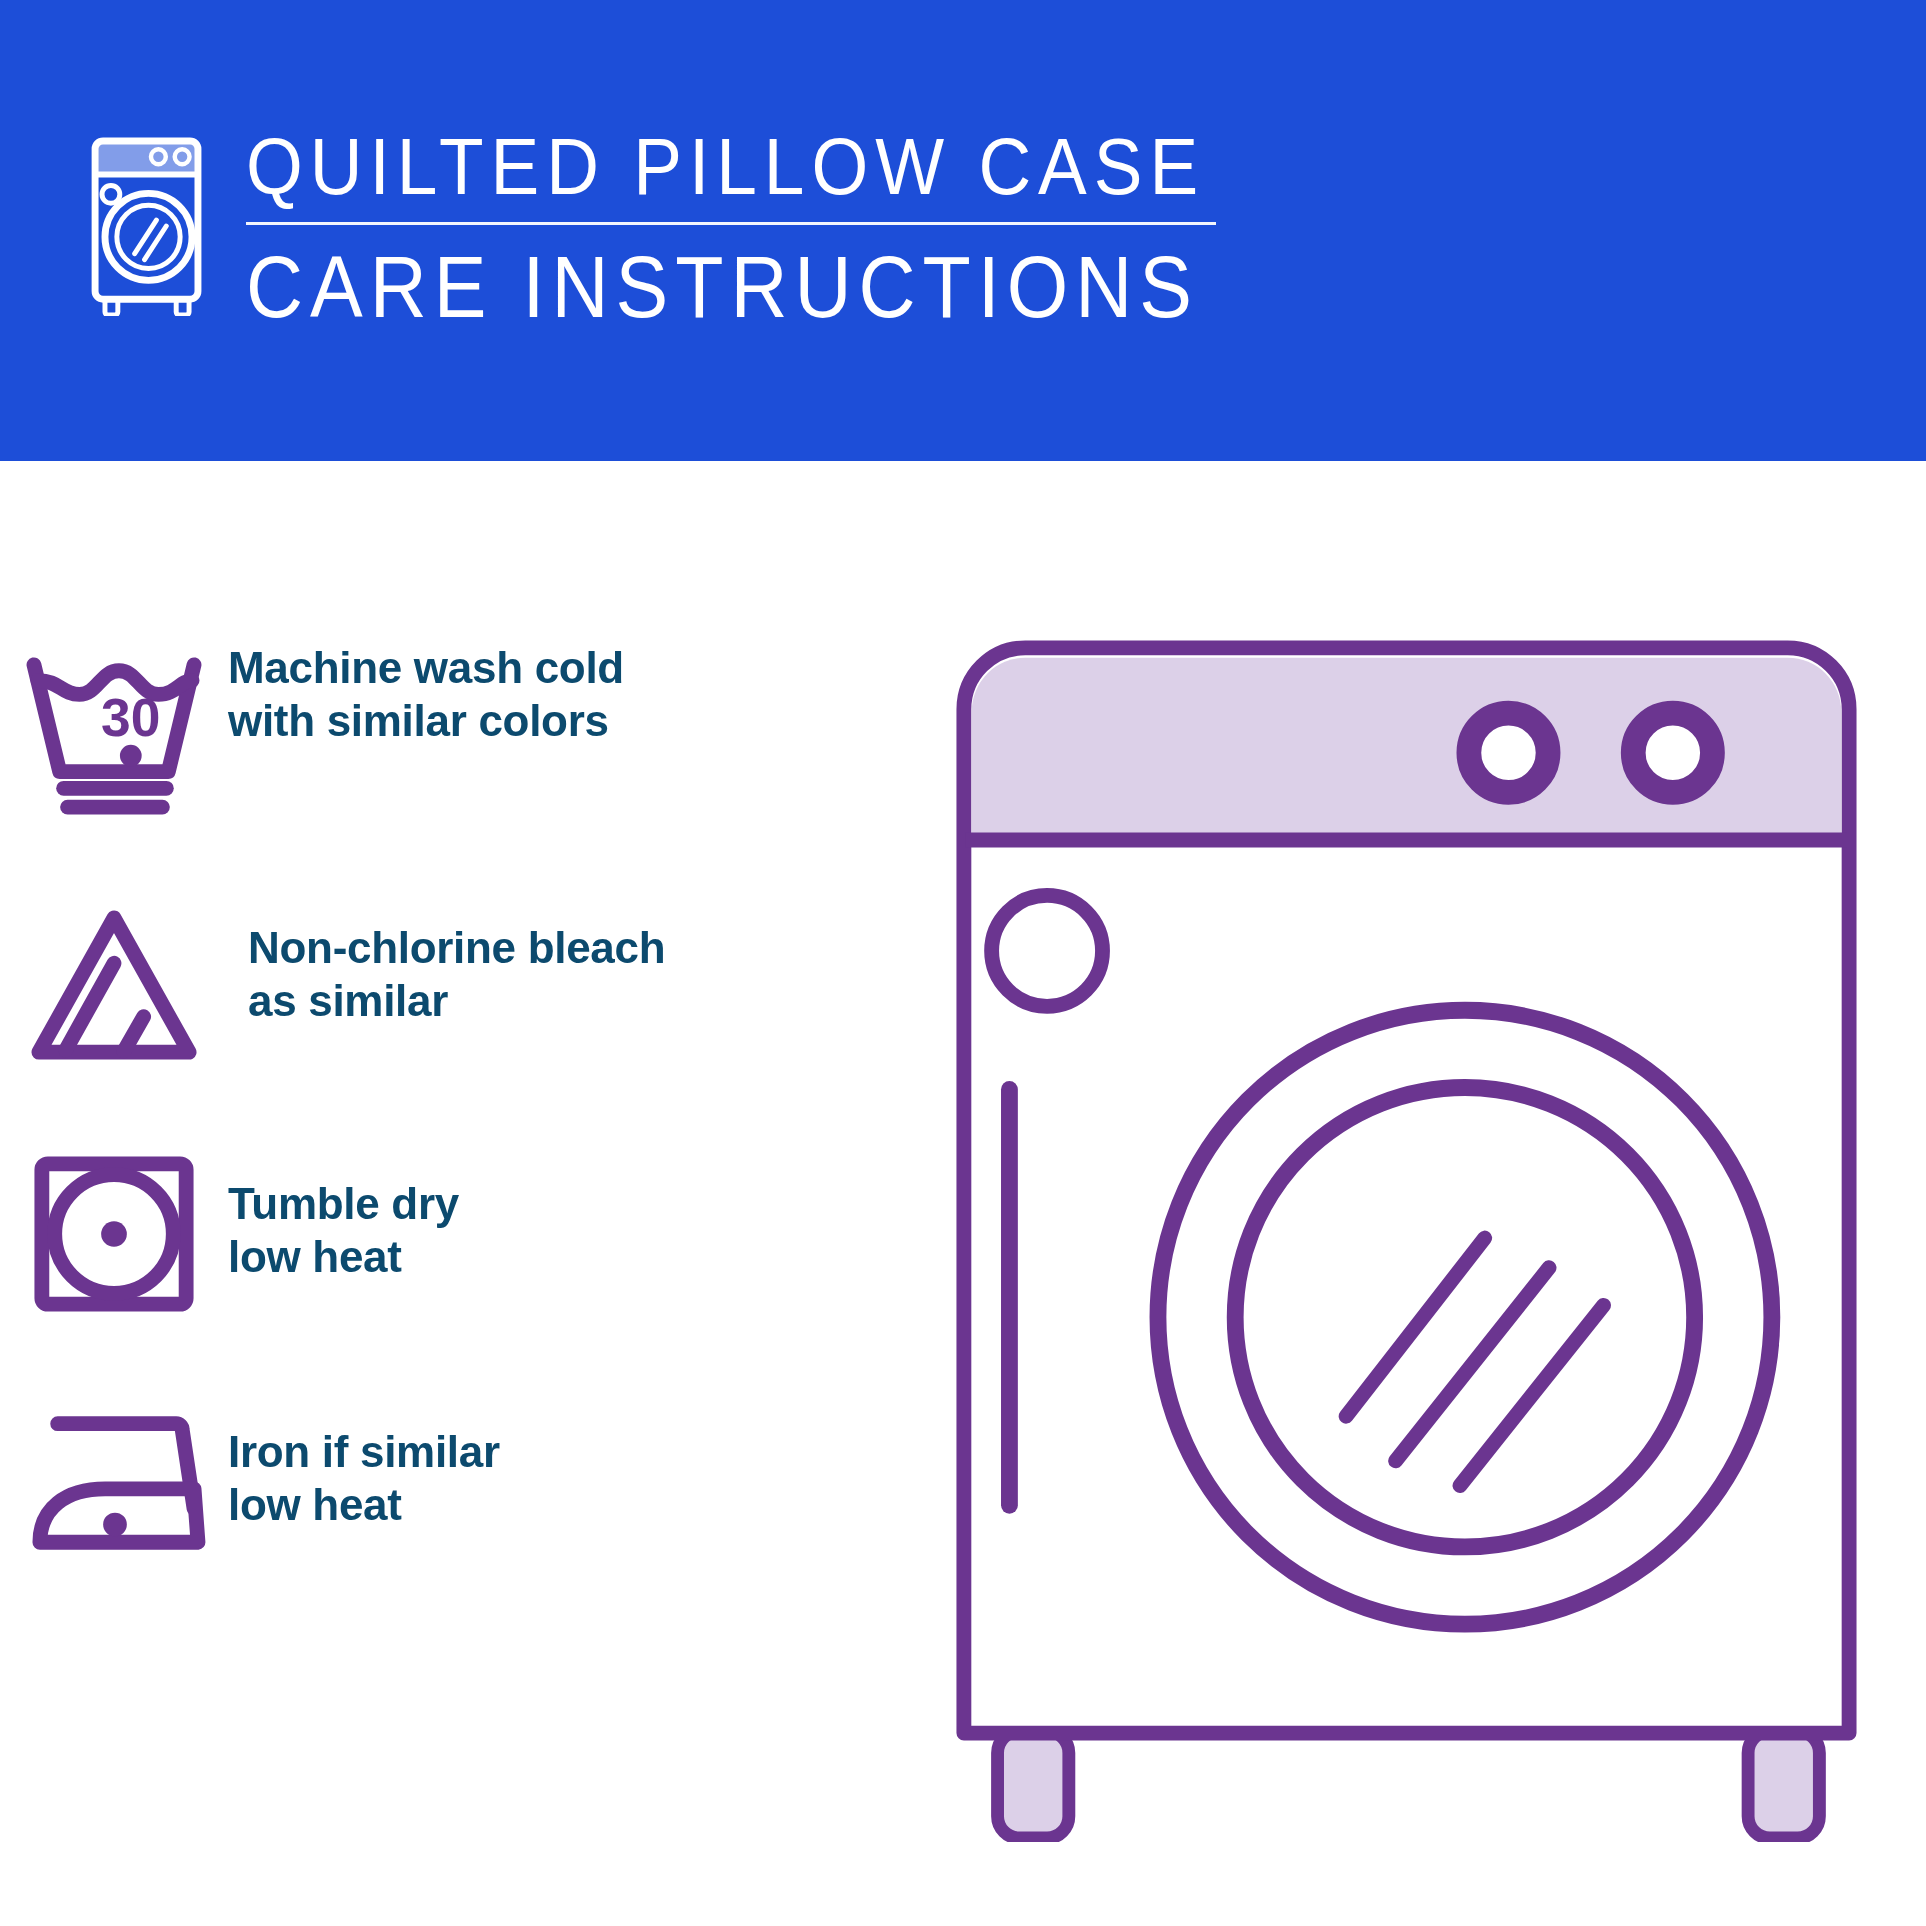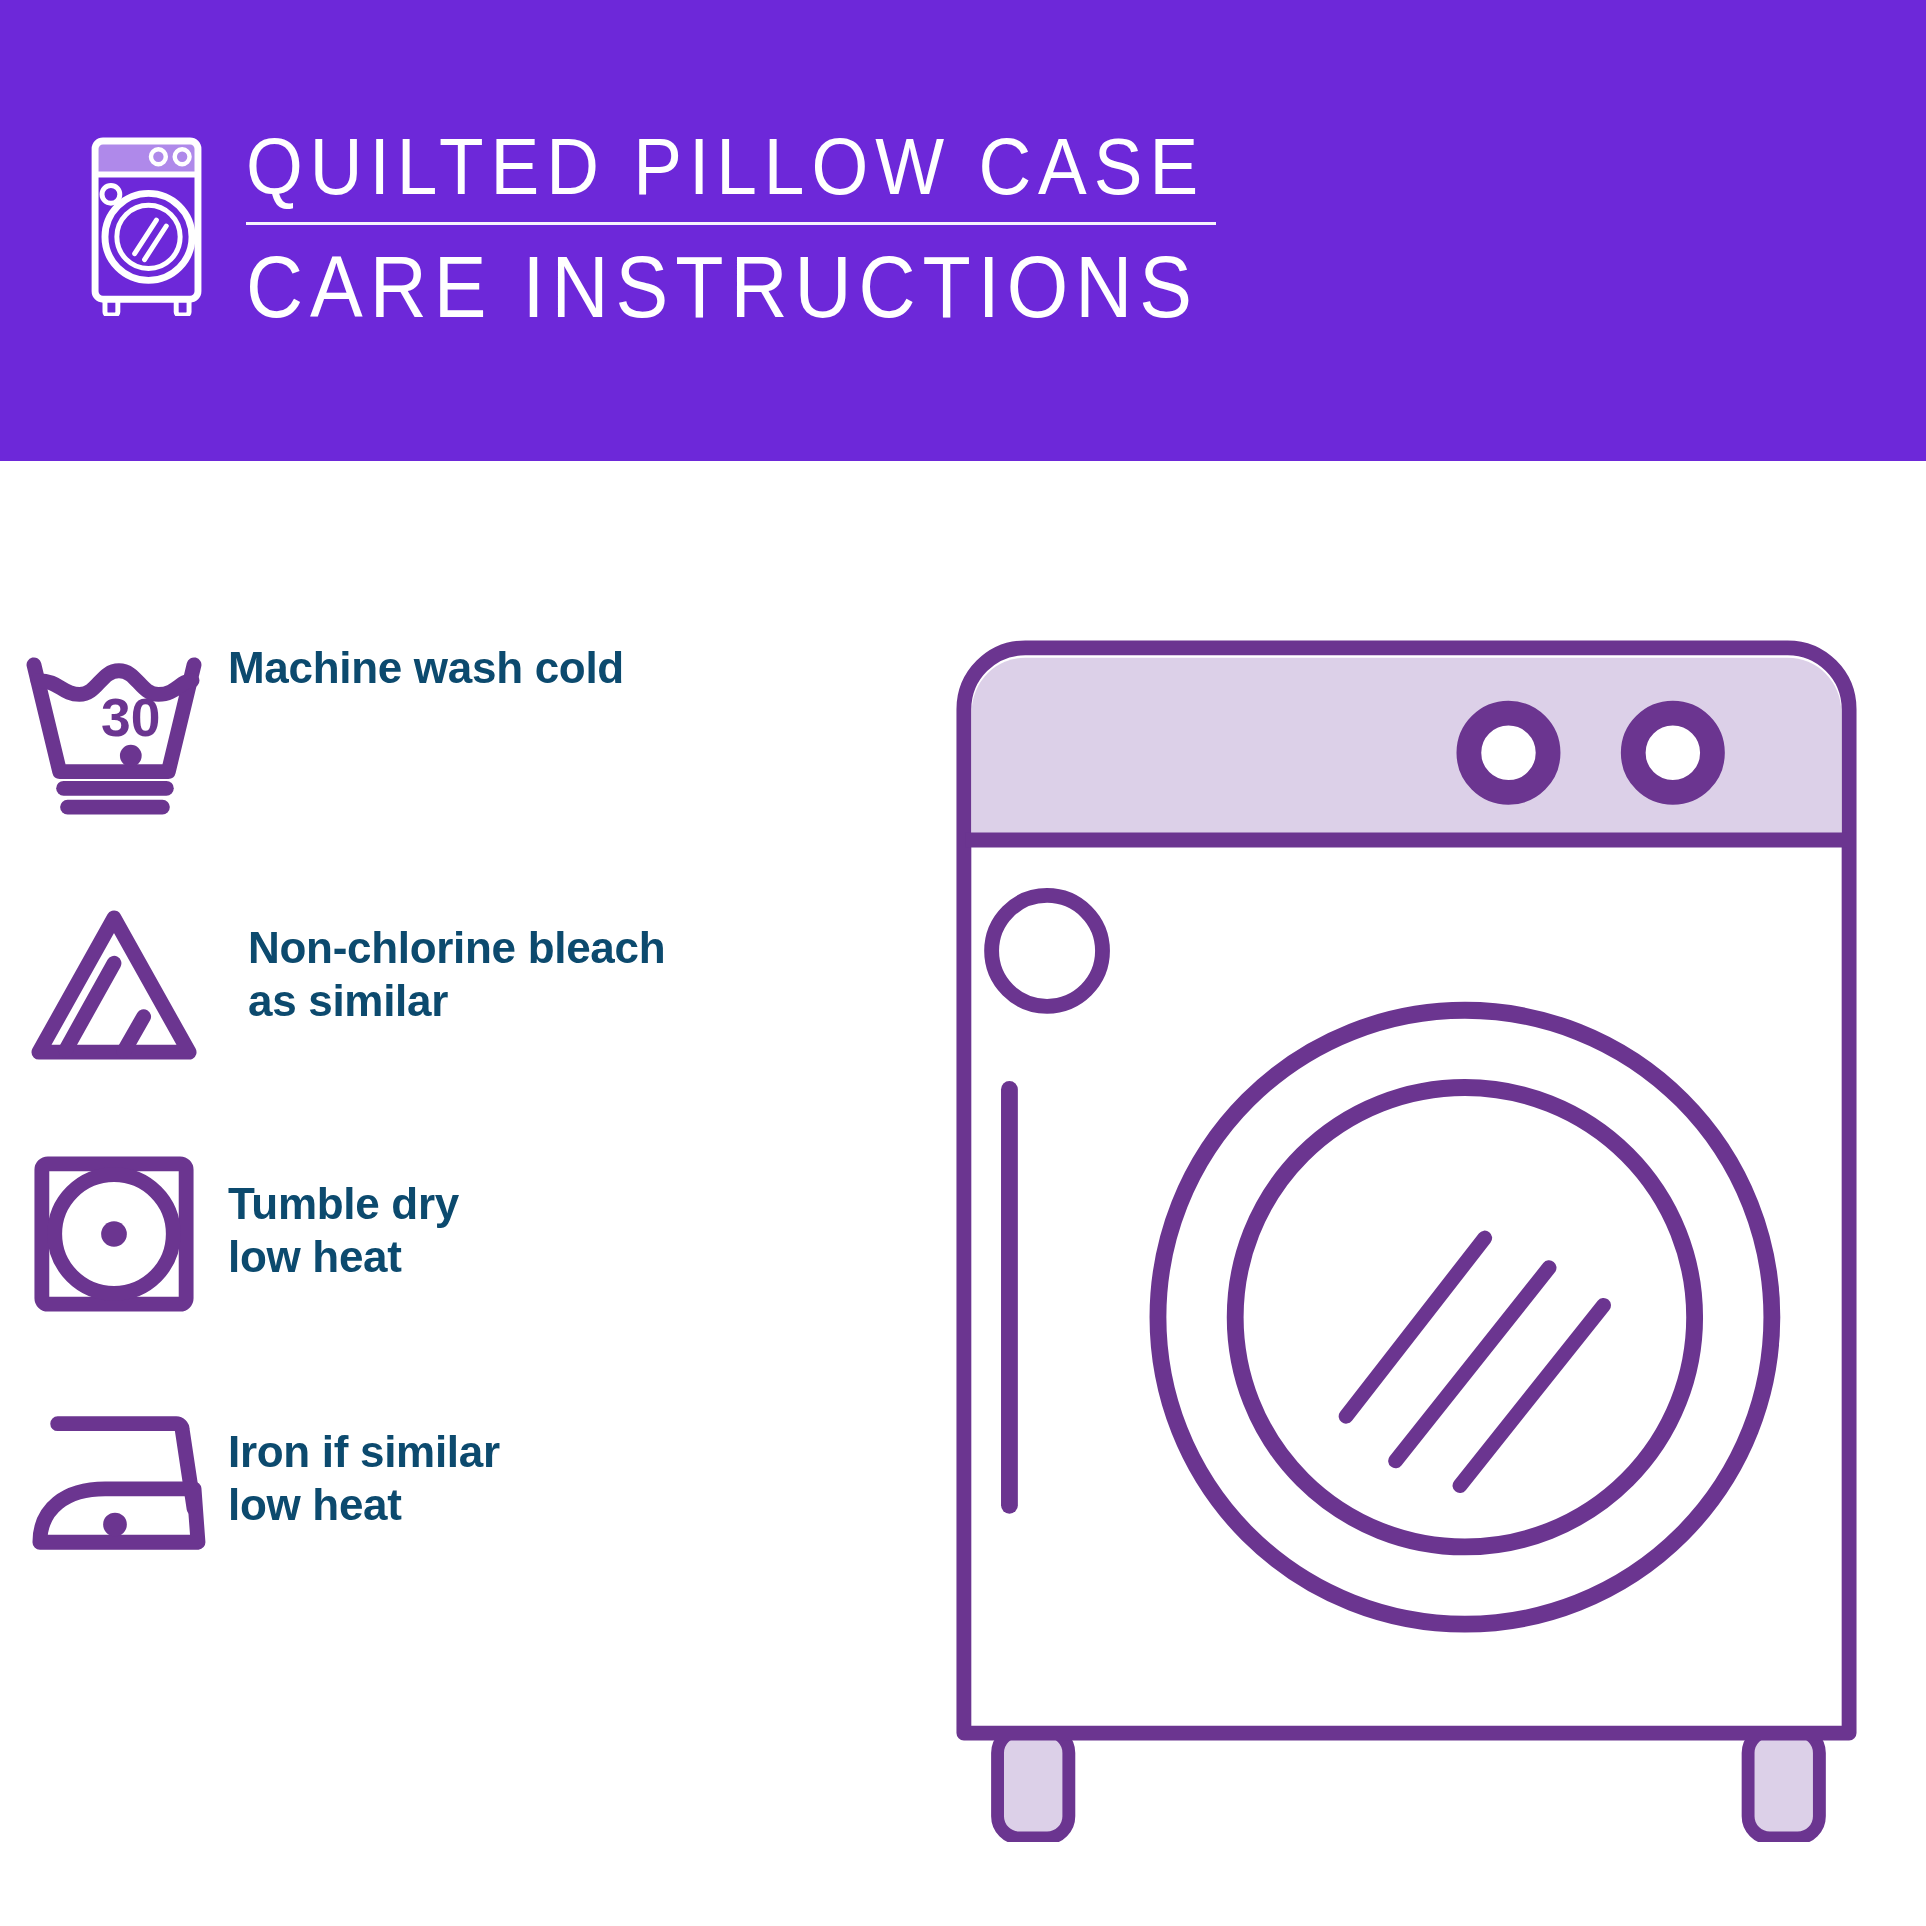--- a/index.html
+++ b/index.html
@@ -15,21 +15,21 @@
     position: relative;
   }
 
   
   .header {
     position: absolute;
     left: 0;
     top: 0;
     width: 1927px;
     height: 461px;
-    background: #6d28d9;
+    background: #1d4ed8;
     box-sizing: border-box;
   }
   .header-inner {
     position: absolute;
     left: 79px;
     top: 127px;
     display: flex;
     align-items: flex-start;
   }
   .header-icon {
@@ -167,20 +167,21 @@
           <path d="M18 32 C40 32 42 46 60 46 C78 46 82 22 100 22 C118 22 122 46 140 46 C158 46 162 32 174 32"></path>
           <line x1="44" y1="141" x2="148" y2="141"></line>
           <line x1="48" y1="160" x2="144" y2="160"></line>
         </g>
         <text x="112" y="88" font-family="'Liberation Sans', sans-serif" font-size="54" font-weight="700" fill="#6B3590" text-anchor="middle">30</text>
         <circle cx="112" cy="108" r="11" fill="#6B3590"></circle>
       </svg>
     </div>
     <div class="care-text">
       <span class="ln">Machine wash cold</span>
+      <span class="ln">with similar colors</span>
     </div>
   </div>
 
   <div class="care-row row-bleach">
     <div class="care-icon-wrap">
       <svg viewBox="0 0 190 170" width="188" height="168" xmlns="http://www.w3.org/2000/svg">
         <g fill="none" stroke="#6B3590" stroke-width="15" stroke-linecap="round" stroke-linejoin="round">
           <path d="M95 16 L171 152 H19 Z"></path>
           <line x1="95" y1="62" x2="46" y2="150"></line>
           <line x1="125" y1="116" x2="105" y2="151"></line>

